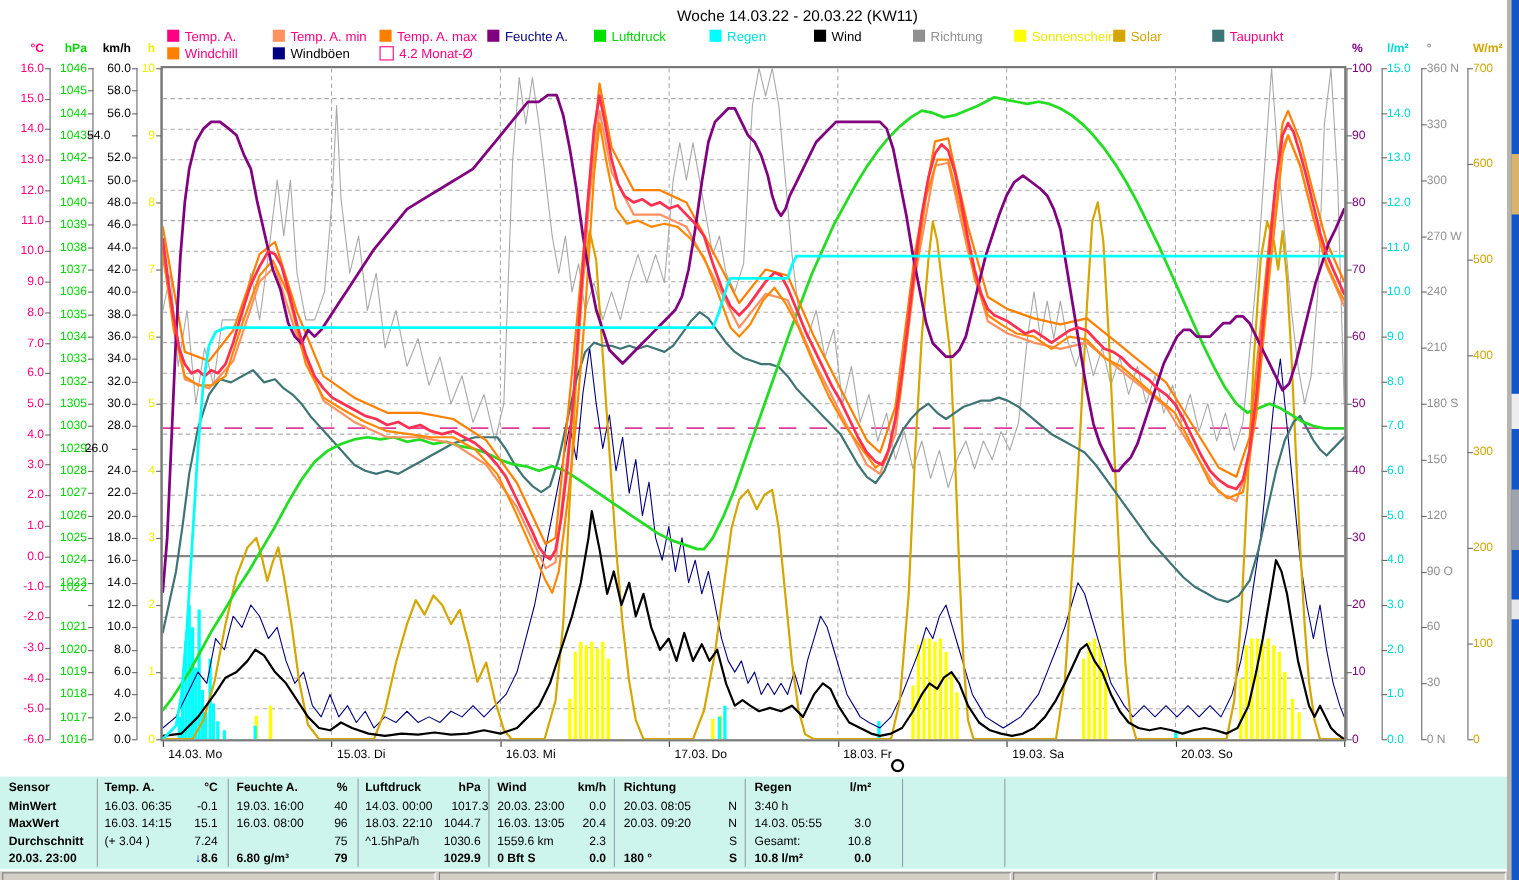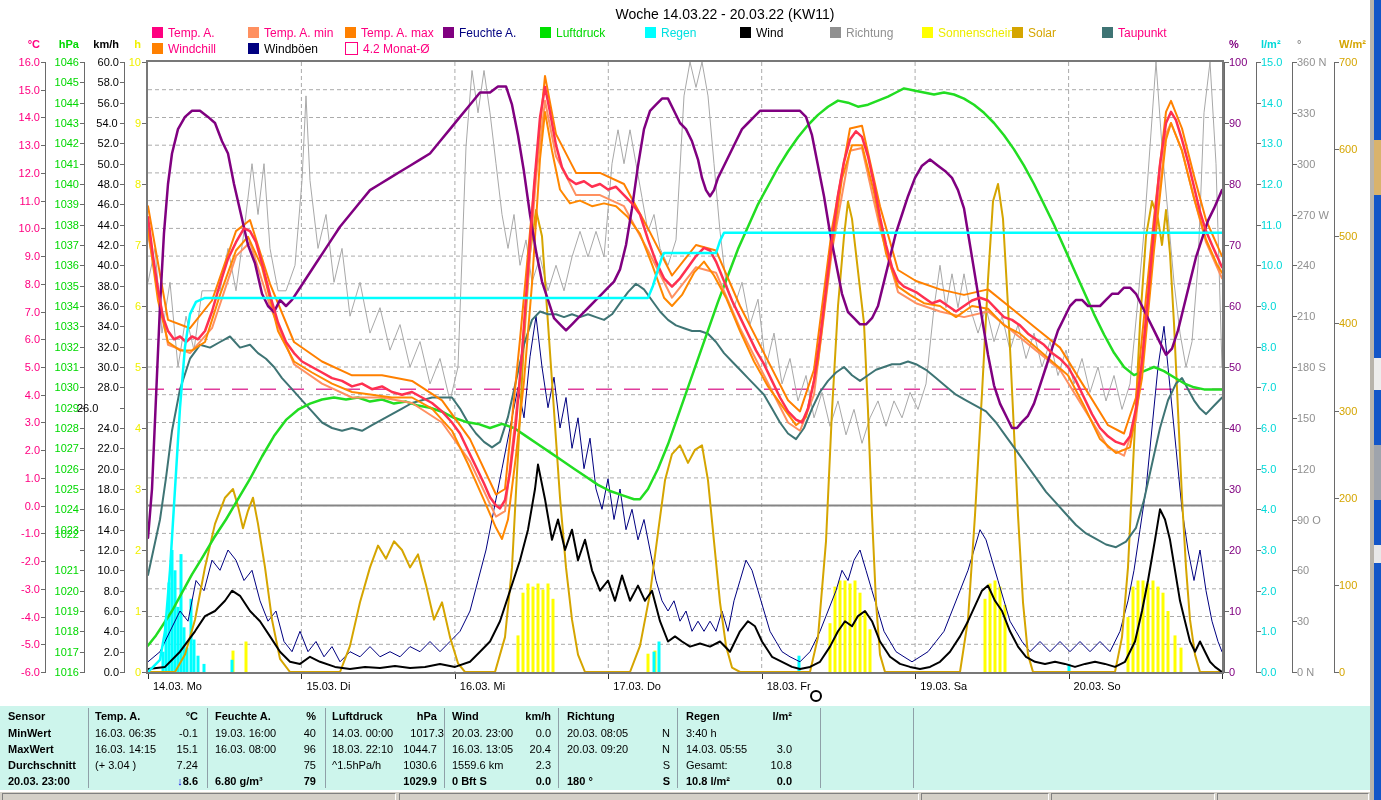--- a/index.html
+++ b/index.html
@@ -166,21 +166,21 @@
         <div class="axlab" style="color: rgb(0, 216, 0); position: absolute; left: 37px; top: 259px; width: 42px; text-align: right;">1036</div>
         <div style="position: absolute; left: 80px; top: 286px; width: 5px; height: 1px; background: rgb(106, 106, 106);"></div>
         <div class="axlab" style="color: rgb(0, 216, 0); position: absolute; left: 37px; top: 280px; width: 42px; text-align: right;">1035</div>
         <div style="position: absolute; left: 80px; top: 306px; width: 5px; height: 1px; background: rgb(106, 106, 106);"></div>
         <div class="axlab" style="color: rgb(0, 216, 0); position: absolute; left: 37px; top: 300px; width: 42px; text-align: right;">1034</div>
         <div style="position: absolute; left: 80px; top: 326px; width: 5px; height: 1px; background: rgb(106, 106, 106);"></div>
         <div class="axlab" style="color: rgb(0, 216, 0); position: absolute; left: 37px; top: 320px; width: 42px; text-align: right;">1033</div>
         <div style="position: absolute; left: 80px; top: 347px; width: 5px; height: 1px; background: rgb(106, 106, 106);"></div>
         <div class="axlab" style="color: rgb(0, 216, 0); position: absolute; left: 37px; top: 341px; width: 42px; text-align: right;">1032</div>
         <div style="position: absolute; left: 80px; top: 367px; width: 5px; height: 1px; background: rgb(106, 106, 106);"></div>
-        <div class="axlab" style="color: rgb(0, 216, 0); position: absolute; left: 37px; top: 361px; width: 42px; text-align: right;">1031</div>
+        <div class="axlab" style="color: rgb(0, 216, 0); position: absolute; left: 37px; top: 361px; width: 42px; text-align: right;">1305</div>
         <div style="position: absolute; left: 80px; top: 387px; width: 5px; height: 1px; background: rgb(106, 106, 106);"></div>
         <div class="axlab" style="color: rgb(0, 216, 0); position: absolute; left: 37px; top: 381px; width: 42px; text-align: right;">1030</div>
         <div style="position: absolute; left: 80px; top: 408px; width: 5px; height: 1px; background: rgb(106, 106, 106);"></div>
         <div class="axlab" style="color: rgb(0, 216, 0); position: absolute; left: 37px; top: 402px; width: 42px; text-align: right;">1029</div>
         <div style="position: absolute; left: 80px; top: 428px; width: 5px; height: 1px; background: rgb(106, 106, 106);"></div>
         <div class="axlab" style="color: rgb(0, 216, 0); position: absolute; left: 37px; top: 422px; width: 42px; text-align: right;">1028</div>
         <div style="position: absolute; left: 80px; top: 448px; width: 5px; height: 1px; background: rgb(106, 106, 106);"></div>
         <div class="axlab" style="color: rgb(0, 216, 0); position: absolute; left: 37px; top: 442px; width: 42px; text-align: right;">1027</div>
         <div style="position: absolute; left: 80px; top: 469px; width: 5px; height: 1px; background: rgb(106, 106, 106);"></div>
         <div class="axlab" style="color: rgb(0, 216, 0); position: absolute; left: 37px; top: 463px; width: 42px; text-align: right;">1026</div>
@@ -206,21 +206,21 @@
         <div class="axlab" style="color: rgb(0, 216, 0); position: absolute; left: 37px; top: 666px; width: 42px; text-align: right;">1016</div>
         <div class="axhead" style="color: rgb(0, 0, 0); position: absolute; left: 75px; top: 38px; width: 44px; text-align: right;">km/h</div>
         <div style="position: absolute; left: 124px; top: 62px; width: 1px; height: 610px; background: rgb(106, 106, 106);"></div>
         <div style="position: absolute; left: 120px; top: 62px; width: 5px; height: 1px; background: rgb(106, 106, 106);"></div>
         <div class="axlab" style="color: rgb(0, 0, 0); position: absolute; left: 77px; top: 56px; width: 42px; text-align: right;">60.0</div>
         <div style="position: absolute; left: 120px; top: 82px; width: 5px; height: 1px; background: rgb(106, 106, 106);"></div>
         <div class="axlab" style="color: rgb(0, 0, 0); position: absolute; left: 77px; top: 76px; width: 42px; text-align: right;">58.0</div>
         <div style="position: absolute; left: 120px; top: 103px; width: 5px; height: 1px; background: rgb(106, 106, 106);"></div>
         <div class="axlab" style="color: rgb(0, 0, 0); position: absolute; left: 77px; top: 97px; width: 42px; text-align: right;">56.0</div>
         <div style="position: absolute; left: 120px; top: 123px; width: 5px; height: 1px; background: rgb(106, 106, 106);"></div>
-        <div class="axlab" style="color: rgb(0, 0, 0); position: absolute; left: 86px; top: 117px; width: 42px; text-align: center;">54.0</div>
+        <div class="axlab" style="color: rgb(0, 0, 0); position: absolute; left: 79px; top: 117px; width: 42px; text-align: left;">54.0</div>
         <div style="position: absolute; left: 120px; top: 143px; width: 5px; height: 1px; background: rgb(106, 106, 106);"></div>
         <div class="axlab" style="color: rgb(0, 0, 0); position: absolute; left: 77px; top: 137px; width: 42px; text-align: right;">52.0</div>
         <div style="position: absolute; left: 120px; top: 164px; width: 5px; height: 1px; background: rgb(106, 106, 106);"></div>
         <div class="axlab" style="color: rgb(0, 0, 0); position: absolute; left: 77px; top: 158px; width: 42px; text-align: right;">50.0</div>
         <div style="position: absolute; left: 120px; top: 184px; width: 5px; height: 1px; background: rgb(106, 106, 106);"></div>
         <div class="axlab" style="color: rgb(0, 0, 0); position: absolute; left: 77px; top: 178px; width: 42px; text-align: right;">48.0</div>
         <div style="position: absolute; left: 120px; top: 204px; width: 5px; height: 1px; background: rgb(106, 106, 106);"></div>
         <div class="axlab" style="color: rgb(0, 0, 0); position: absolute; left: 77px; top: 198px; width: 42px; text-align: right;">46.0</div>
         <div style="position: absolute; left: 120px; top: 225px; width: 5px; height: 1px; background: rgb(106, 106, 106);"></div>
         <div class="axlab" style="color: rgb(0, 0, 0); position: absolute; left: 77px; top: 219px; width: 42px; text-align: right;">44.0</div>

